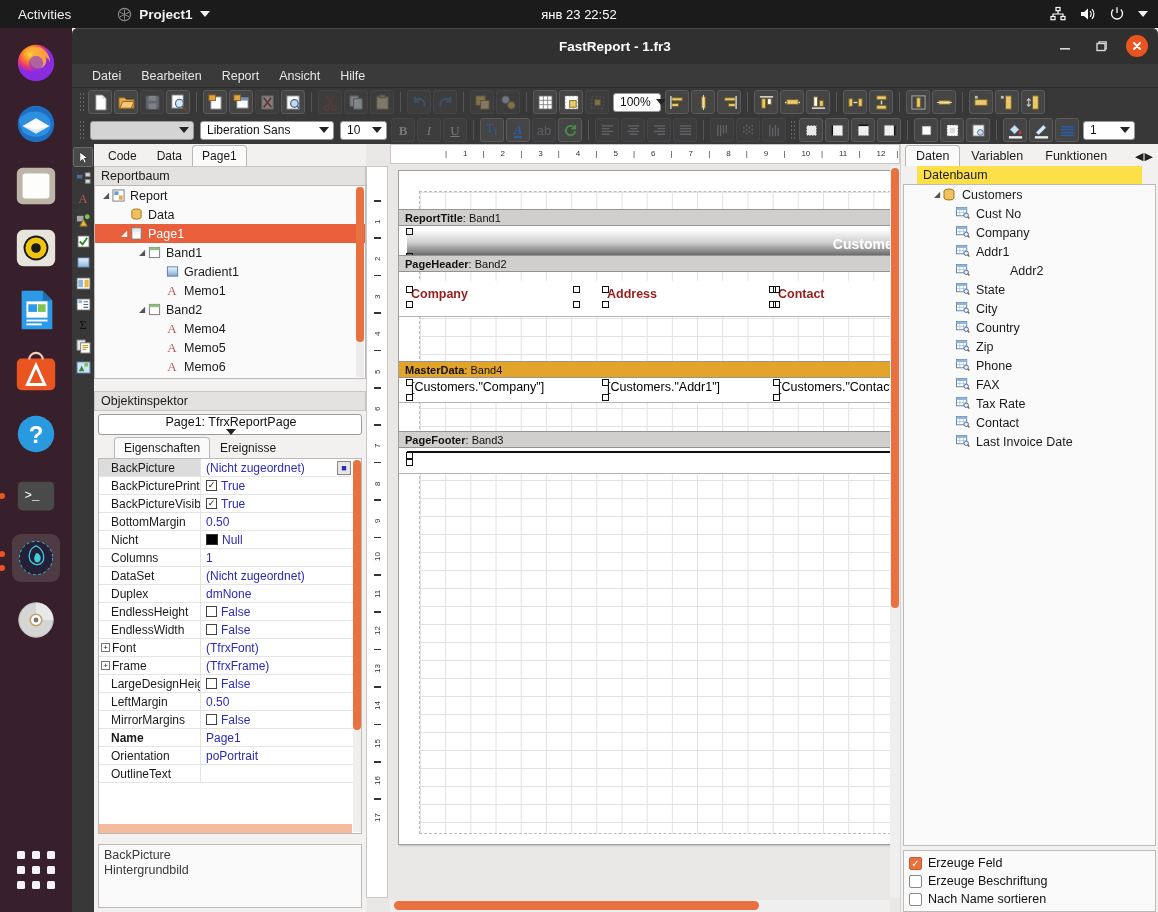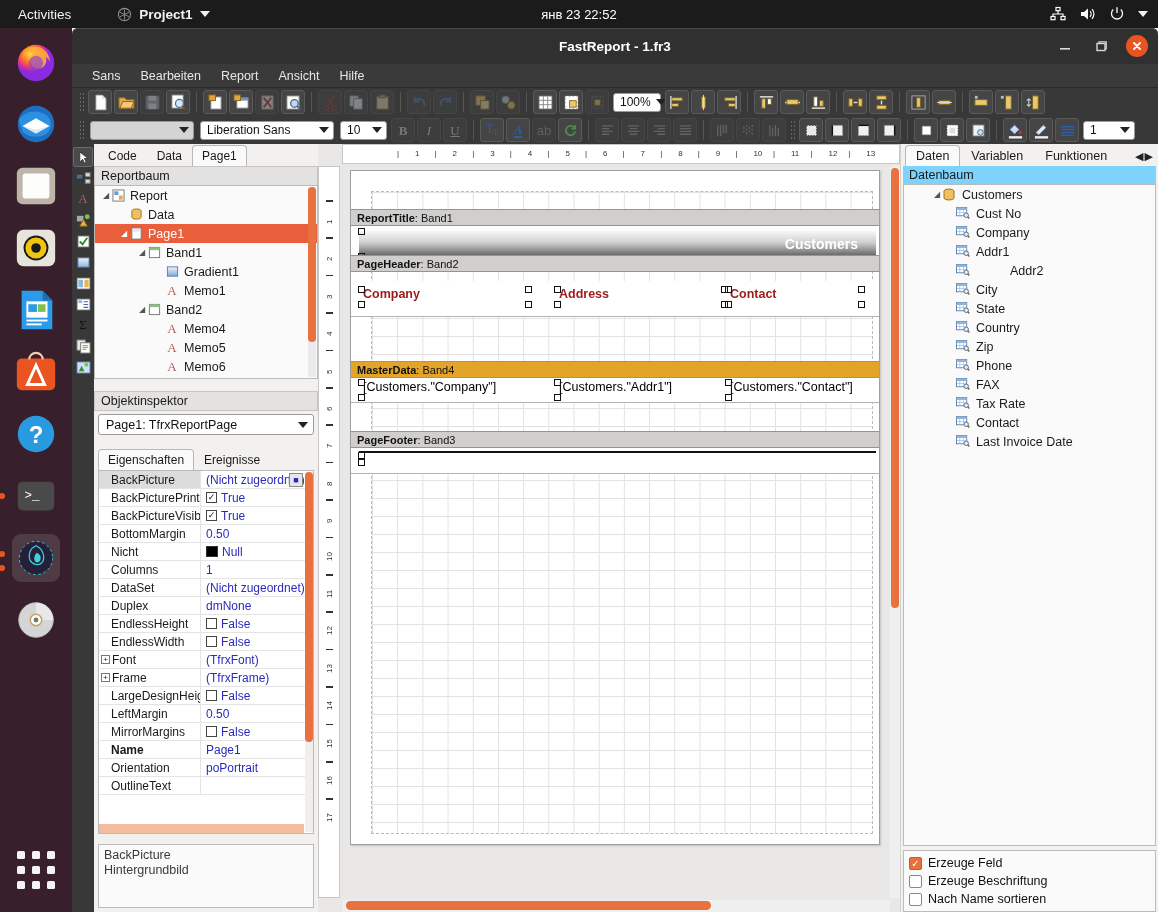--- a/index.html
+++ b/index.html
@@ -92,39 +92,39 @@
 
   
   #body { display:flex; height:calc(884px - 36px - 24px - 28px - 28px); background:#f2f1f0; }
 
   
   #objbar { width:22px; background:#383838; display:flex; flex-direction:column; align-items:center; padding-top:3px; }
   #objbar .ob { width:20px;height:20px;margin-bottom:1px; display:flex;align-items:center;justify-content:center; border-radius:2px;}
   #objbar .ob.sel { background:#4a4a4a; border:1px solid #6a6a6a; }
 
   
-  #leftpanel { width:224px; background:#f2f1f0; display:flex; flex-direction:column; }
+  #leftpanel { width:272px; background:#f2f1f0; display:flex; flex-direction:column; }
   .tabsrow { height:22px; display:flex; align-items:flex-end; padding-left:4px; background:#f2f1f0;}
   .tabitem { font-size:12px; padding:3px 9px 3px; color:#1a1a1a; border:1px solid transparent; border-bottom:none;}
   .tabitem.active { background:#fafafa; border-color:#b8b8b8; border-radius:4px 4px 0 0; }
   .panelcap { background:#e3e2e1; font-size:12.5px; color:#1a1a1a; padding:2px 6px; border:1px solid #c8c6c4; border-bottom:none;}
   #treebox { height:194px; background:#fafafa; border:1px solid #bdbbb9; position:relative; overflow:hidden; margin:0; }
   .trow { display:flex; align-items:center; height:19px; font-size:12.5px; color:#1a1a1a; padding-left:4px; white-space:nowrap;}
   .trow.sel { background:#e95f3c; color:#fff; }
   .tri { width:10px; display:inline-block; color:#555; font-size:8px; text-align:center;}
   .trow.sel .tri { color:#fff; }
   .ticon { width:14px;height:14px; margin-right:5px; display:inline-flex;align-items:center;justify-content:center; font-size:11px;}
   .vscroll { position:absolute; right:1px; top:1px; width:8px; bottom:1px; background:#ebebeb; }
   .vscroll i { position:absolute; left:0; width:8px; background:#e9703f; border-radius:4px; display:block; }
 
   
   .oicap { background:#e3e2e1; font-size:12.5px; color:#1a1a1a; padding:2px 6px; margin-top:12px; border:1px solid #c8c6c4;}
-  .oicombo { margin:3px 4px 14px 4px; height:21px; background:#fff; border:1px solid #9a9a9a; border-radius:3px;
-             display:flex; align-items:center; justify-content:space-between; padding:0 5px 0 7px; font-size:12.5px; color:#111; }
-  .oitabs { display:flex; align-items:flex-end; padding-left:4px; height:21px;}
+  .oicombo { margin:3px 4px 2px 4px; height:21px; background:#fff; border:1px solid #9a9a9a; border-radius:3px;
+             display:flex; align-items:center; justify-content:space-between; padding:0 5px 0 7px; font-size:12.5px; color:#111;flex-direction:column; }
+  .oitabs { display:flex; align-items:flex-end; padding-left:20px; height:21px;}
   #propgrid { flex:1; margin:0 4px 0 4px; border:1px solid #bdbbb9; background:#fff; position:relative; overflow:hidden; }
   .prow { display:flex; height:18px; font-size:12px; border-bottom:1px solid #e4e4e4; }
   .pname { width:102px; padding-left:12px; display:flex; align-items:center; color:#1a1a1a; overflow:hidden; white-space:nowrap;
            border-right:1px solid #e4e4e4;}
   .prow.selrow .pname { background:#dcdcdc; }
   .prow.bold .pname { font-weight:bold; }
   .pval { flex:1; display:flex; align-items:center; padding-left:5px; color:#2b2bbb; white-space:nowrap; overflow:hidden; gap:4px;}
   .pexp { width:9px;height:9px; border:1px solid #777; font-size:8px; line-height:7px; text-align:center; color:#222;
           margin-left:-10px; margin-right:2px; background:#fff; display:inline-block;}
   .cb { width:11px;height:11px;border:1px solid #444; background:#fff; display:inline-flex; align-items:center; justify-content:center;
@@ -328,21 +328,21 @@
       </div>
       <div class="wbtn close">
         <svg width="12" height="12" viewBox="0 0 12 12">
           <path d="M3 3 L9 9 M9 3 L3 9" stroke="#fff" stroke-width="1.9" stroke-linecap="round"></path>
         </svg>
       </div>
     </div>
   </div>
 
   <div id="menubar">
-    <div>Sans</div>
+    <div>Datei</div>
     <div>Bearbeiten</div>
     <div>Report</div>
     <div>Ansicht</div>
     <div>Hilfe</div>
   </div>
 
   <div class="toolbar">
     <div class="grip"></div>
     <div class="tbtn framed">
       <svg width="17" height="17" viewBox="0 0 18 18">
@@ -1170,21 +1170,21 @@
         </div>
     </div>
 
     <div id="rightpanel">
       <div class="rtabs">
         <div class="rtab active">Daten</div>
         <div class="rtab">Variablen</div>
         <div class="rtab">Funktionen</div>
         <div class="rnav">◀▶</div>
       </div>
-      <div class="panelcap" style="margin:0 2px;border:none;background:#7dd3fc">Datenbaum</div>
+      <div class="panelcap" style="margin:0 16px;border:none;background:#fde047">Datenbaum</div>
       <div id="datatree">
         <div class="drow" style="padding-left:28px">
           <span class="tri" style="color:#555;font-size:8px;">◢</span>
           <span class="dicon">
             <svg width="14" height="13" viewBox="0 0 14 13">
                 <ellipse cx="7" cy="3" rx="5" ry="2" fill="#f0c060" stroke="#9a7520"></ellipse>
                 <path d="M2 3 V10 a5 2 0 0 0 10 0 V3" fill="#f0c060" stroke="#9a7520"></path>
               </svg>
           </span>
           <span>Customers</span>
@@ -1231,31 +1231,31 @@
               <span>Addr2</span>
             </div>
             <div class="drow" style="padding-left: 52px;">
               <span class="dicon"><svg width="14" height="12" viewBox="0 0 15 13">
                   <rect x="0.5" y="0.5" width="11" height="9" fill="#fff" stroke="#5a7da6"></rect>
                   <rect x="0.5" y="0.5" width="11" height="2.8" fill="#8fb6dd"></rect>
                   <path d="M1 6 H11 M4 1 V9.5 M8 1 V9.5" stroke="#9ab6d6" stroke-width=".7"></path>
                   <circle cx="11" cy="9" r="2.4" fill="#e8edf3" stroke="#4a6e96"></circle>
                   <path d="M12.6 10.6 L14.4 12.4" stroke="#8a5a20" stroke-width="1.4"></path>
                 </svg></span>
-              <span>City</span>
+              <span>State</span>
             </div>
             <div class="drow" style="padding-left: 52px;">
               <span class="dicon"><svg width="14" height="12" viewBox="0 0 15 13">
                   <rect x="0.5" y="0.5" width="11" height="9" fill="#fff" stroke="#5a7da6"></rect>
                   <rect x="0.5" y="0.5" width="11" height="2.8" fill="#8fb6dd"></rect>
                   <path d="M1 6 H11 M4 1 V9.5 M8 1 V9.5" stroke="#9ab6d6" stroke-width=".7"></path>
                   <circle cx="11" cy="9" r="2.4" fill="#e8edf3" stroke="#4a6e96"></circle>
                   <path d="M12.6 10.6 L14.4 12.4" stroke="#8a5a20" stroke-width="1.4"></path>
                 </svg></span>
-              <span>State</span>
+              <span>City</span>
             </div>
             <div class="drow" style="padding-left: 52px;">
               <span class="dicon"><svg width="14" height="12" viewBox="0 0 15 13">
                   <rect x="0.5" y="0.5" width="11" height="9" fill="#fff" stroke="#5a7da6"></rect>
                   <rect x="0.5" y="0.5" width="11" height="2.8" fill="#8fb6dd"></rect>
                   <path d="M1 6 H11 M4 1 V9.5 M8 1 V9.5" stroke="#9ab6d6" stroke-width=".7"></path>
                   <circle cx="11" cy="9" r="2.4" fill="#e8edf3" stroke="#4a6e96"></circle>
                   <path d="M12.6 10.6 L14.4 12.4" stroke="#8a5a20" stroke-width="1.4"></path>
                 </svg></span>
               <span>Country</span>

